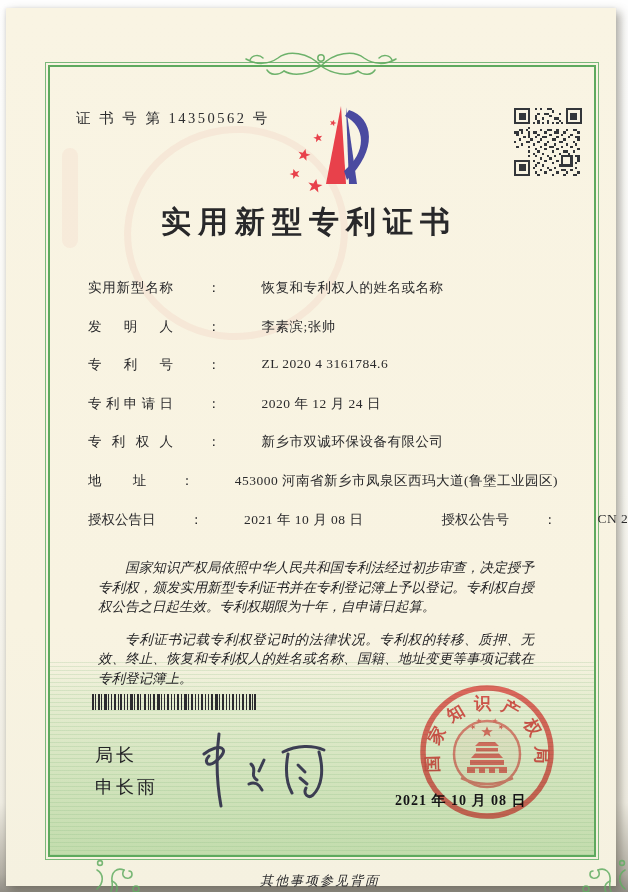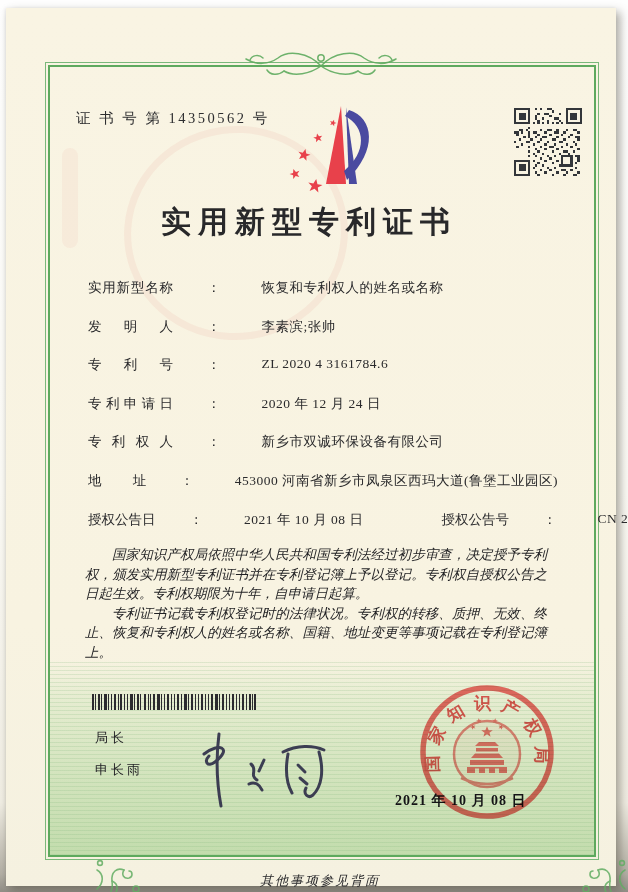--- a/index.html
+++ b/index.html
@@ -22,23 +22,23 @@
     font-weight:600;color:#28282a;letter-spacing:7px;}
   .fields{position:absolute;left:82px;top:271px;width:470px;font-size:13.5px;color:#2a2a2c;}
   .frow{height:38.6px;display:flex;align-items:flex-start;white-space:nowrap;gap:34px;}
   .flabel{display:inline-block;width:85px;text-align:justify;text-align-last:justify;}
   .fcolon{display:inline-block;}
   .fvalue{margin-left:7px;letter-spacing:.5px;}
   .fvalue2{margin-left:7px;letter-spacing:.5px;}
   .flabel2{display:inline-block;width:85px;margin-left:44px;text-align:justify;text-align-last:justify;}
   .bodytext{position:absolute;left:79px;top:537px;width:462px;font-size:13.5px;line-height:19.5px;
     color:#1f1f22;font-style:italic;text-align:justify;}
-  .bodytext p{margin:0;text-indent:2em;}
+  .bodytext p{margin:13px;text-indent:2em;}
   .barcode{position:absolute;left:86px;top:686px;width:164px;height:16px;}
-  .signer{position:absolute;left:89px;top:714px;font-size:13px;color:#232326;line-height:32px;letter-spacing:3px;}
+  .signer{position:absolute;left:89px;top:731px;font-size:18px;color:#232326;line-height:32px;letter-spacing:3px;}
   .signature{position:absolute;left:185px;top:714px;width:160px;height:92px;}
   .sealdate{position:absolute;left:389px;top:784px;font-size:14px;font-weight:600;color:#141416;letter-spacing:1px;white-space:nowrap;}
   .seal{position:absolute;left:409px;top:672px;width:144px;height:144px;mix-blend-mode:multiply;opacity:.92;}
   .pagefoot{position:absolute;left:39px;top:833px;width:552px;text-align:center;font-size:12.5px;color:#2a2a2c;letter-spacing:2px;}
   .backnote{position:absolute;left:0;top:864px;width:628px;text-align:center;font-size:13px;color:#2a2a2c;letter-spacing:2px;font-style:italic;}
   .qr{position:absolute;left:508px;top:100px;width:68px;height:68px;}
   .logo{position:absolute;left:276px;top:92px;width:100px;height:96px;}
   .toporn{position:absolute;left:230px;top:36px;width:170px;height:42px;}
   .corner{position:absolute;width:74px;height:74px;}
   .corner.bl{left:42px;top:774px;}

